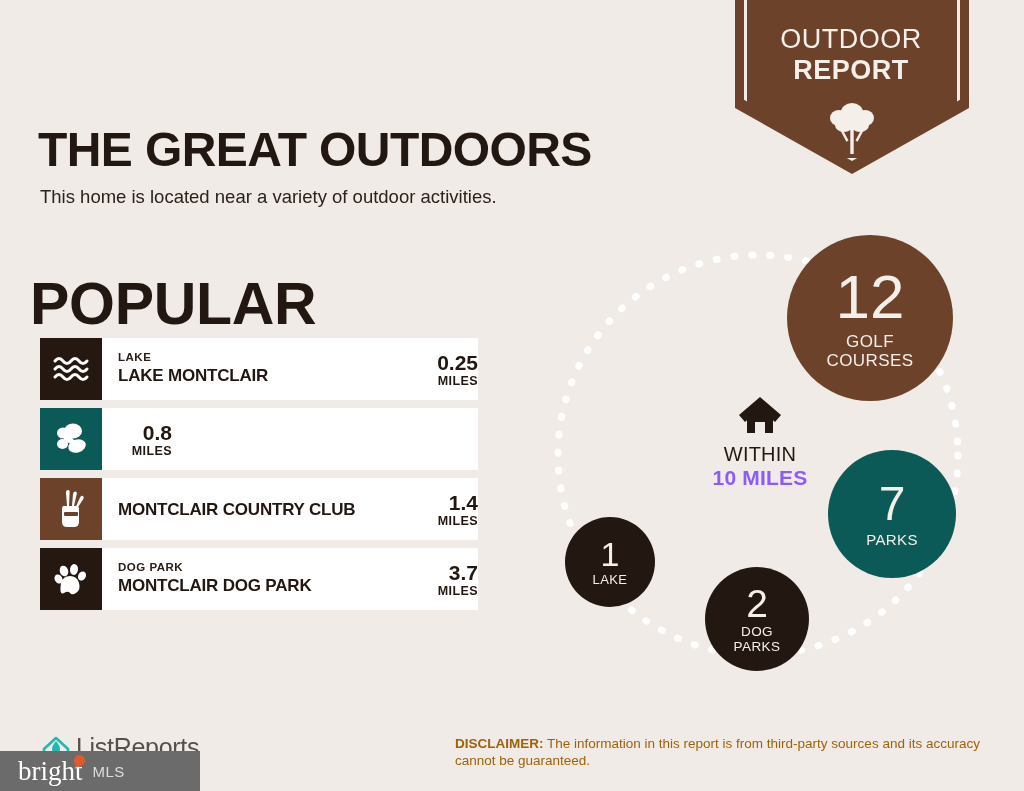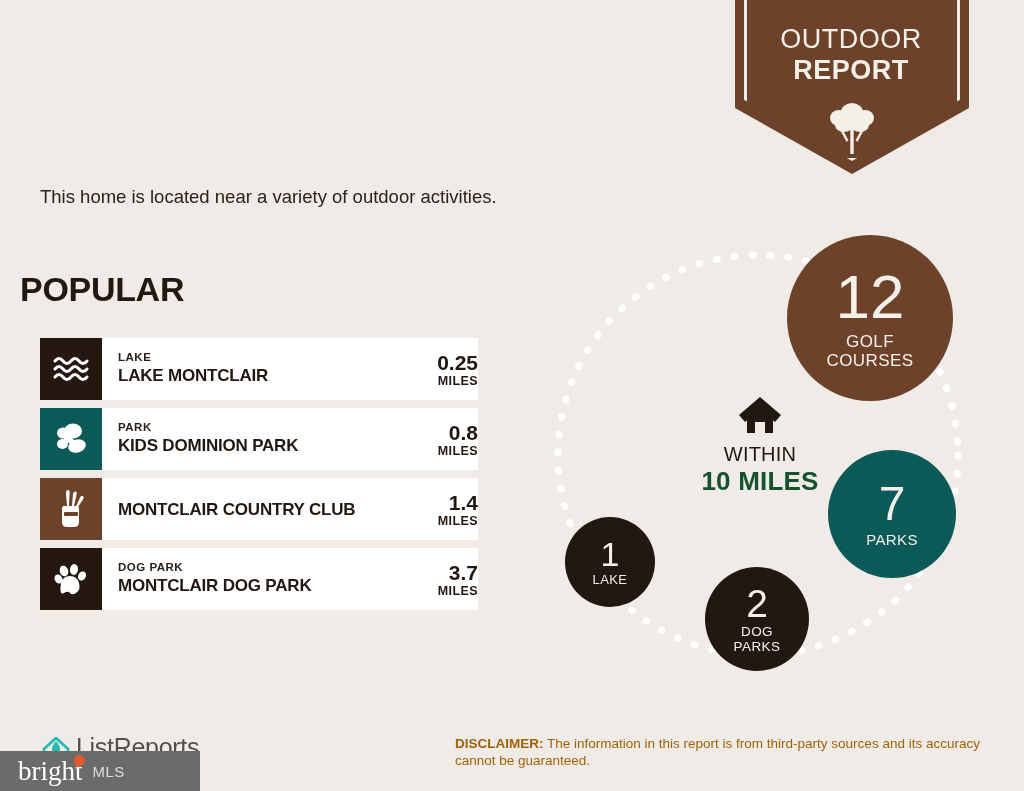--- a/index.html
+++ b/index.html
@@ -55,22 +55,22 @@
   .title-main {
     position: absolute; left: 38px; top: 122px;
     font-size: 48px; font-weight: 700; color: #231811;
     letter-spacing: -0.6px;
   }
   .title-sub {
     position: absolute; left: 40px; top: 186px;
     font-size: 18.5px; color: #2c211b; font-weight: 400;
   }
   .popular-head {
-    position: absolute; left: 20px; top: 270px;
-    font-size: 34px; font-weight: 700; color: #231811; letter-spacing: -0.3px;
+    position: absolute; left: 30px; top: 270px;
+    font-size: 59px; font-weight: 700; color: #231811; letter-spacing: -0.3px;
   }
 
   
   .poplist { position: absolute; left: 40px; top: 338px; width: 438px; }
   .poprow {
     position: relative; display: flex; align-items: stretch;
     height: 62px; margin-bottom: 8px; background: #ffffff;
   }
   .poprow .tile {
     width: 62px; min-width: 62px; height: 62px;
@@ -128,21 +128,21 @@
   #bub-dog { left: 205px; top: 357px; width: 104px; height: 104px; background: #231811; }
   #bub-dog .num { font-size: 39px; margin-bottom: 1px; }
   #bub-dog .lbl { font-size: 13.5px; line-height: 15px; }
 
   .center-label { position: absolute; left: 185px; top: 185px; width: 150px; text-align: center; }
   .center-label svg { display: block; margin: 0 auto 8px; }
   .center-label .cl1 {
     display: block; font-size: 20px; color: #231811; font-weight: 400; letter-spacing: 0.2px;
   }
   .center-label .cl2 {
-    display: block; font-size: 26px; color: #14532d; font-weight: 700; letter-spacing: 0.2px;
+    display: block; font-size: 21px; color: #8b5cf6; font-weight: 700; letter-spacing: 0.2px;
   }
 
   
   .lr-logo { position: absolute; left: 42px; top: 733px; display: flex; align-items: center; }
   .lr-logo .lr-text {
     margin-left: 6px; font-size: 25px; color: #55504c; font-weight: 400; letter-spacing: -0.3px;
   }
   .disclaimer {
     position: absolute; left: 455px; top: 735px; width: 560px;
     font-size: 13.5px; line-height: 17px; color: #a16207;
@@ -184,20 +184,21 @@
       <ellipse cx="45" cy="20" rx="9" ry="8"></ellipse>
       <ellipse cx="24" cy="27" rx="9" ry="7"></ellipse>
       <ellipse cx="40" cy="27" rx="9" ry="7"></ellipse>
       <ellipse cx="32" cy="24" rx="10" ry="8"></ellipse>
       <rect x="30.3" y="26" width="3.4" height="30"></rect>
       <rect x="23" y="30" width="2.4" height="14" transform="rotate(-28 24 37)"></rect>
       <rect x="38.6" y="30" width="2.4" height="14" transform="rotate(28 40 37)"></rect>
     </g>
   </svg>
 
+  <div class="title-main">THE GREAT OUTDOORS</div>
   <div class="title-sub">This home is located near a variety of outdoor activities.</div>
   <div class="popular-head">POPULAR</div>
 
   <div class="poplist">
 
     <div class="poprow">
       <div class="tile" style="background:#251811">
         <svg width="38" height="30" viewBox="0 0 38 30">
           <g stroke="#ffffff" stroke-width="3" fill="none" stroke-linecap="round">
             <path d="M3 7 q4 -5 8 0 q4 5 8 0 q4 -5 8 0 q4 5 8 0"></path>
@@ -221,24 +222,20 @@
         <svg width="36" height="34" viewBox="0 0 36 34">
           <g fill="#ffffff">
             <ellipse cx="20" cy="9" rx="9" ry="7.5"></ellipse>
             <ellipse cx="10" cy="11" rx="6" ry="5.5"></ellipse>
             <path d="M11 14 q-1 6 5 7 q5 1 5 -3 l-3 -3 z"></path>
             <ellipse cx="9.5" cy="22" rx="5.5" ry="5"></ellipse>
             <ellipse cx="24" cy="24" rx="9" ry="6.5" transform="rotate(-18 24 24)"></ellipse>
           </g>
         </svg>
       </div>
-      <div class="txt">
-        <div class="cat">PARK</div>
-        <div class="name">KIDS DOMINION PARK</div>
-      </div>
       <div class="dist">
         <div class="dnum">0.8</div>
         <div class="dunit">MILES</div>
       </div>
     </div>
 
     <div class="poprow">
       <div class="tile" style="background:#6d422b">
         <svg width="32" height="38" viewBox="0 0 32 38">
           <g fill="#ffffff">

